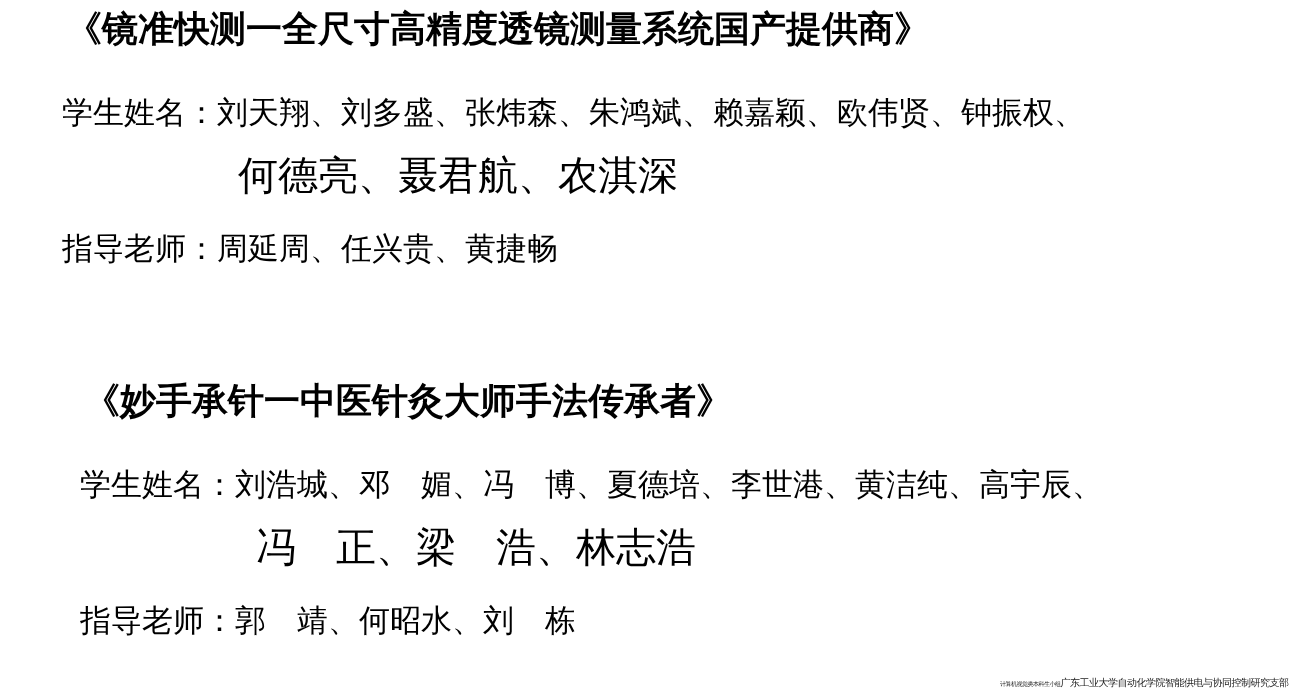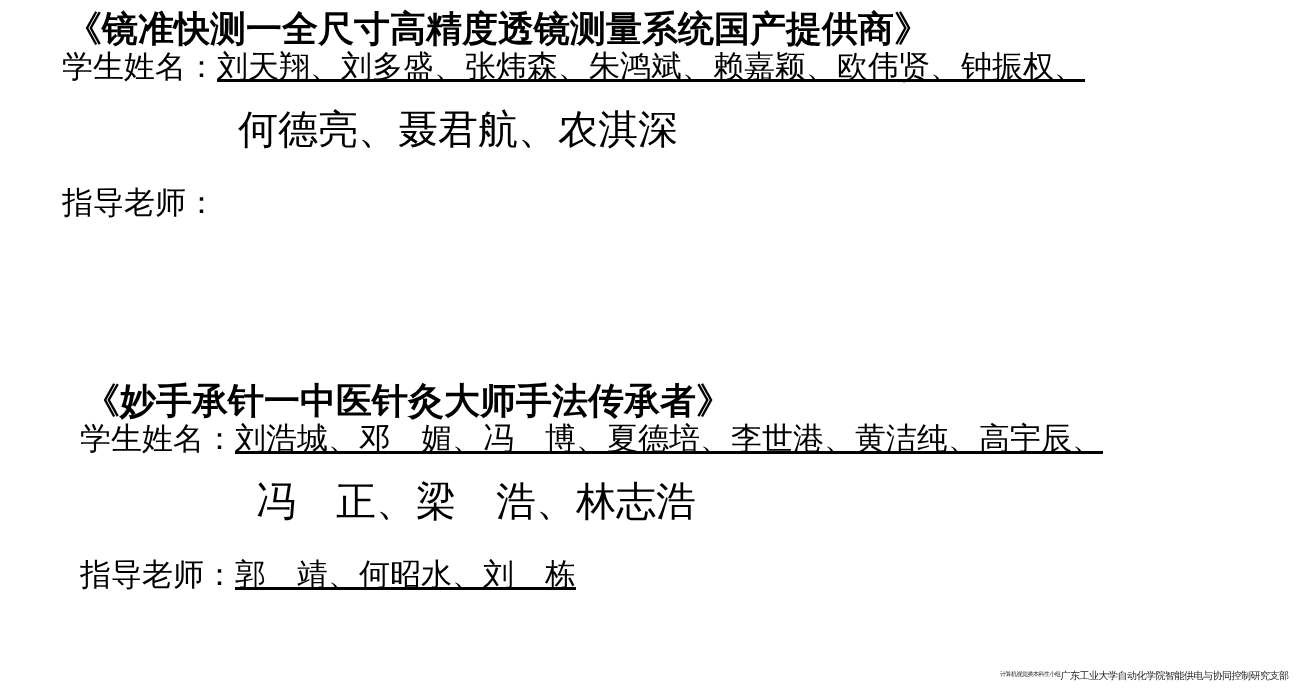--- a/index.html
+++ b/index.html
@@ -46,40 +46,40 @@
     line-height: 1.0;
     padding-left: 62px;
   }
   .entry-label {
     white-space: nowrap;
     flex: 0 0 auto;
   }
   .entry-values {
     flex: 1 1 auto;
     white-space: normal;
-    text-decoration: underline;
   }
   .entry-cont {
     font-size: 40px;
     line-height: 1.0;
     padding-left: 238px;
     white-space: nowrap;
   }
   .gap-line { height: 28px; }
 
-  .r1 { }
+  .r1 { margin-top: 46px; }
   .r2 { margin-top: 37px; }
 
   .footer {
     position: absolute;
     bottom: 0px;
     left: 1000px;
     width: 312px;
     height: 18px;
     display: flex;
+    align-items: flex-end;
     font-family: Liberation Sans, sans-serif;
     color: #222222;
     white-space: nowrap;
     overflow: hidden;
   }
   .footer-tiny {
     font-size: 6px;
     line-height: 8px;
     letter-spacing: -0.5px;
   }
@@ -99,20 +99,21 @@
 
     <div class="entry r1">
       <span class="entry-label">学生姓名：</span>
       <span class="entry-values">刘天翔、刘多盛、张炜森、朱鸿斌、赖嘉颖、欧伟贤、钟振权、</span>
     </div>
     <div class="gap-line"></div>
     <div class="entry-cont">何德亮、聂君航、农淇深</div>
 
     <div class="entry r2">
       <span class="entry-label">指导老师：</span>
+      <span class="entry-values">周延周、任兴贵、黄捷畅</span>
     </div>
   </div>
 
   <div class="section sec2">
     <div class="proj-title">《妙手承针一中医针灸大师手法传承者》</div>
 
     <div class="entry r1">
       <span class="entry-label">学生姓名：</span>
       <span class="entry-values">刘浩城、邓　媚、冯　博、夏德培、李世港、黄洁纯、高宇辰、</span>
     </div>

